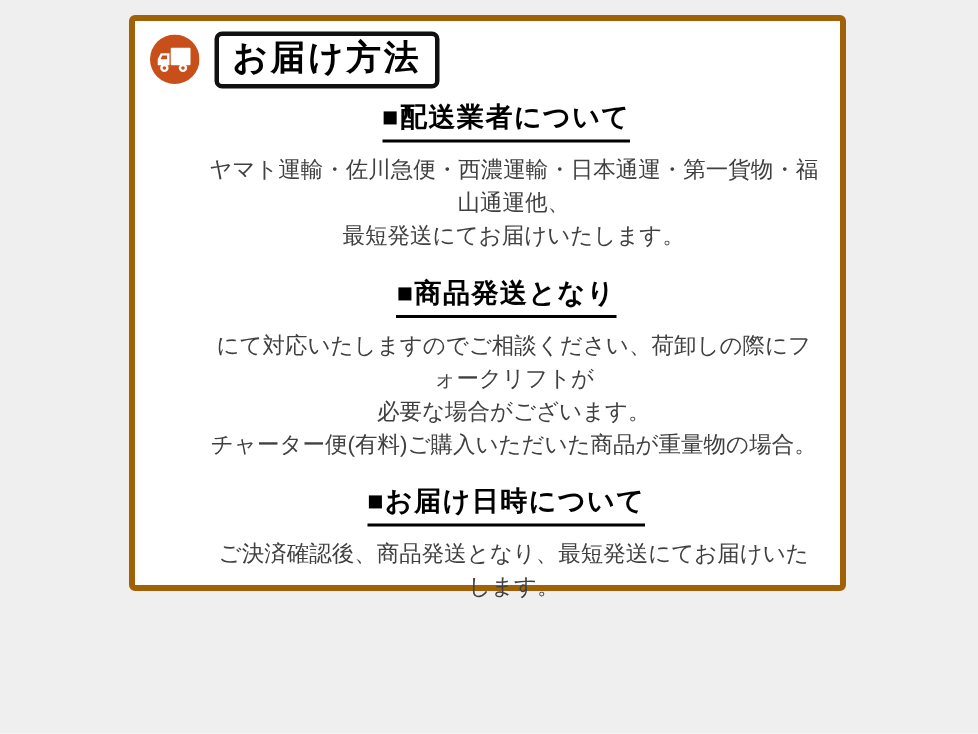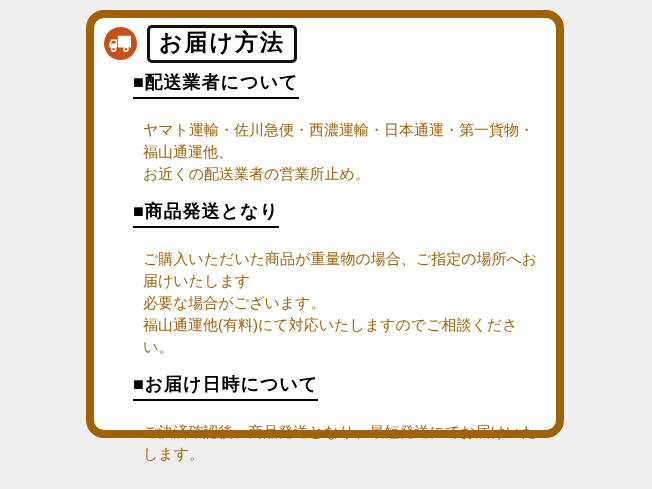--- a/index.html
+++ b/index.html
@@ -10,54 +10,54 @@
   }
   .page {
     position:relative;
     width:652px; height:489px;
     background:#efefef;
     overflow:hidden;
   }
   .panel {
     position:absolute;
     left:86px; top:10px;
-    width:478px; height:428px;
+    width:478px; height:384px;
     background:#ffffff;
-    border:8px solid #a16207;
-    border-radius:18px;
+    border:4px solid #a16207;
+    border-radius:4px;
   }
   .panel-inner { padding:7px 14px 0 10px; }
   .header { display:flex; align-items:center; gap:10px; }
   .icon-circle { width:33px; height:33px; flex:0 0 auto; display:block; }
   .title-box {
     display:inline-block;
     border:3px solid #111111;
     border-radius:5px;
     background:#ffffff;
     padding:1px 9px 3px 9px;
     font-size:23px;
     font-weight:bold;
     letter-spacing:2px;
     color:#000000;
     line-height:1.2;
   }
-  .section { margin-left:29px; margin-top:7px; }
+  .section { margin-left:29px; margin-top:7px;text-align:center; }
   .section + .section { margin-top:14px; }
   .section-heading { font-size:18px; font-weight:bold; color:#000; }
   .section-heading > span {
     display:inline-block;
     border-bottom:2px solid #000000;
     padding-bottom:3px;
     letter-spacing:1px;
   }
   .section-body {
-    margin:20px 0 0 10px;
+    margin:8px 0 0 10px;
     font-size:15px;
     line-height:22px;
-    color:#a16207;
+    color:#404040;
   }
 </style>
 </head>
 <body>
 
 <div class="page">
   <div class="panel">
     <div class="panel-inner">
 
       <div class="header">
@@ -73,32 +73,32 @@
         </svg>
         <span class="title-box">お届け方法</span>
       </div>
 
       <div class="section">
         <div class="section-heading">
           <span>■配送業者について</span>
         </div>
         <div class="section-body">
           <div>ヤマト運輸・佐川急便・西濃運輸・日本通運・第一貨物・福山通運他、</div>
-          <div>お近くの配送業者の営業所止め。</div>
+          <div>最短発送にてお届けいたします。</div>
         </div>
       </div>
 
       <div class="section">
         <div class="section-heading">
           <span>■商品発送となり</span>
         </div>
         <div class="section-body">
-          <div>ご購入いただいた商品が重量物の場合、ご指定の場所へお届けいたします</div>
+          <div>にて対応いたしますのでご相談ください、荷卸しの際にフォークリフトが</div>
           <div>必要な場合がございます。</div>
-          <div>福山通運他(有料)にて対応いたしますのでご相談ください。</div>
+          <div>チャーター便(有料)ご購入いただいた商品が重量物の場合。</div>
         </div>
       </div>
 
       <div class="section">
         <div class="section-heading">
           <span>■お届け日時について</span>
         </div>
         <div class="section-body">
           <div>ご決済確認後、商品発送となり、最短発送にてお届けいたします。</div>
 

